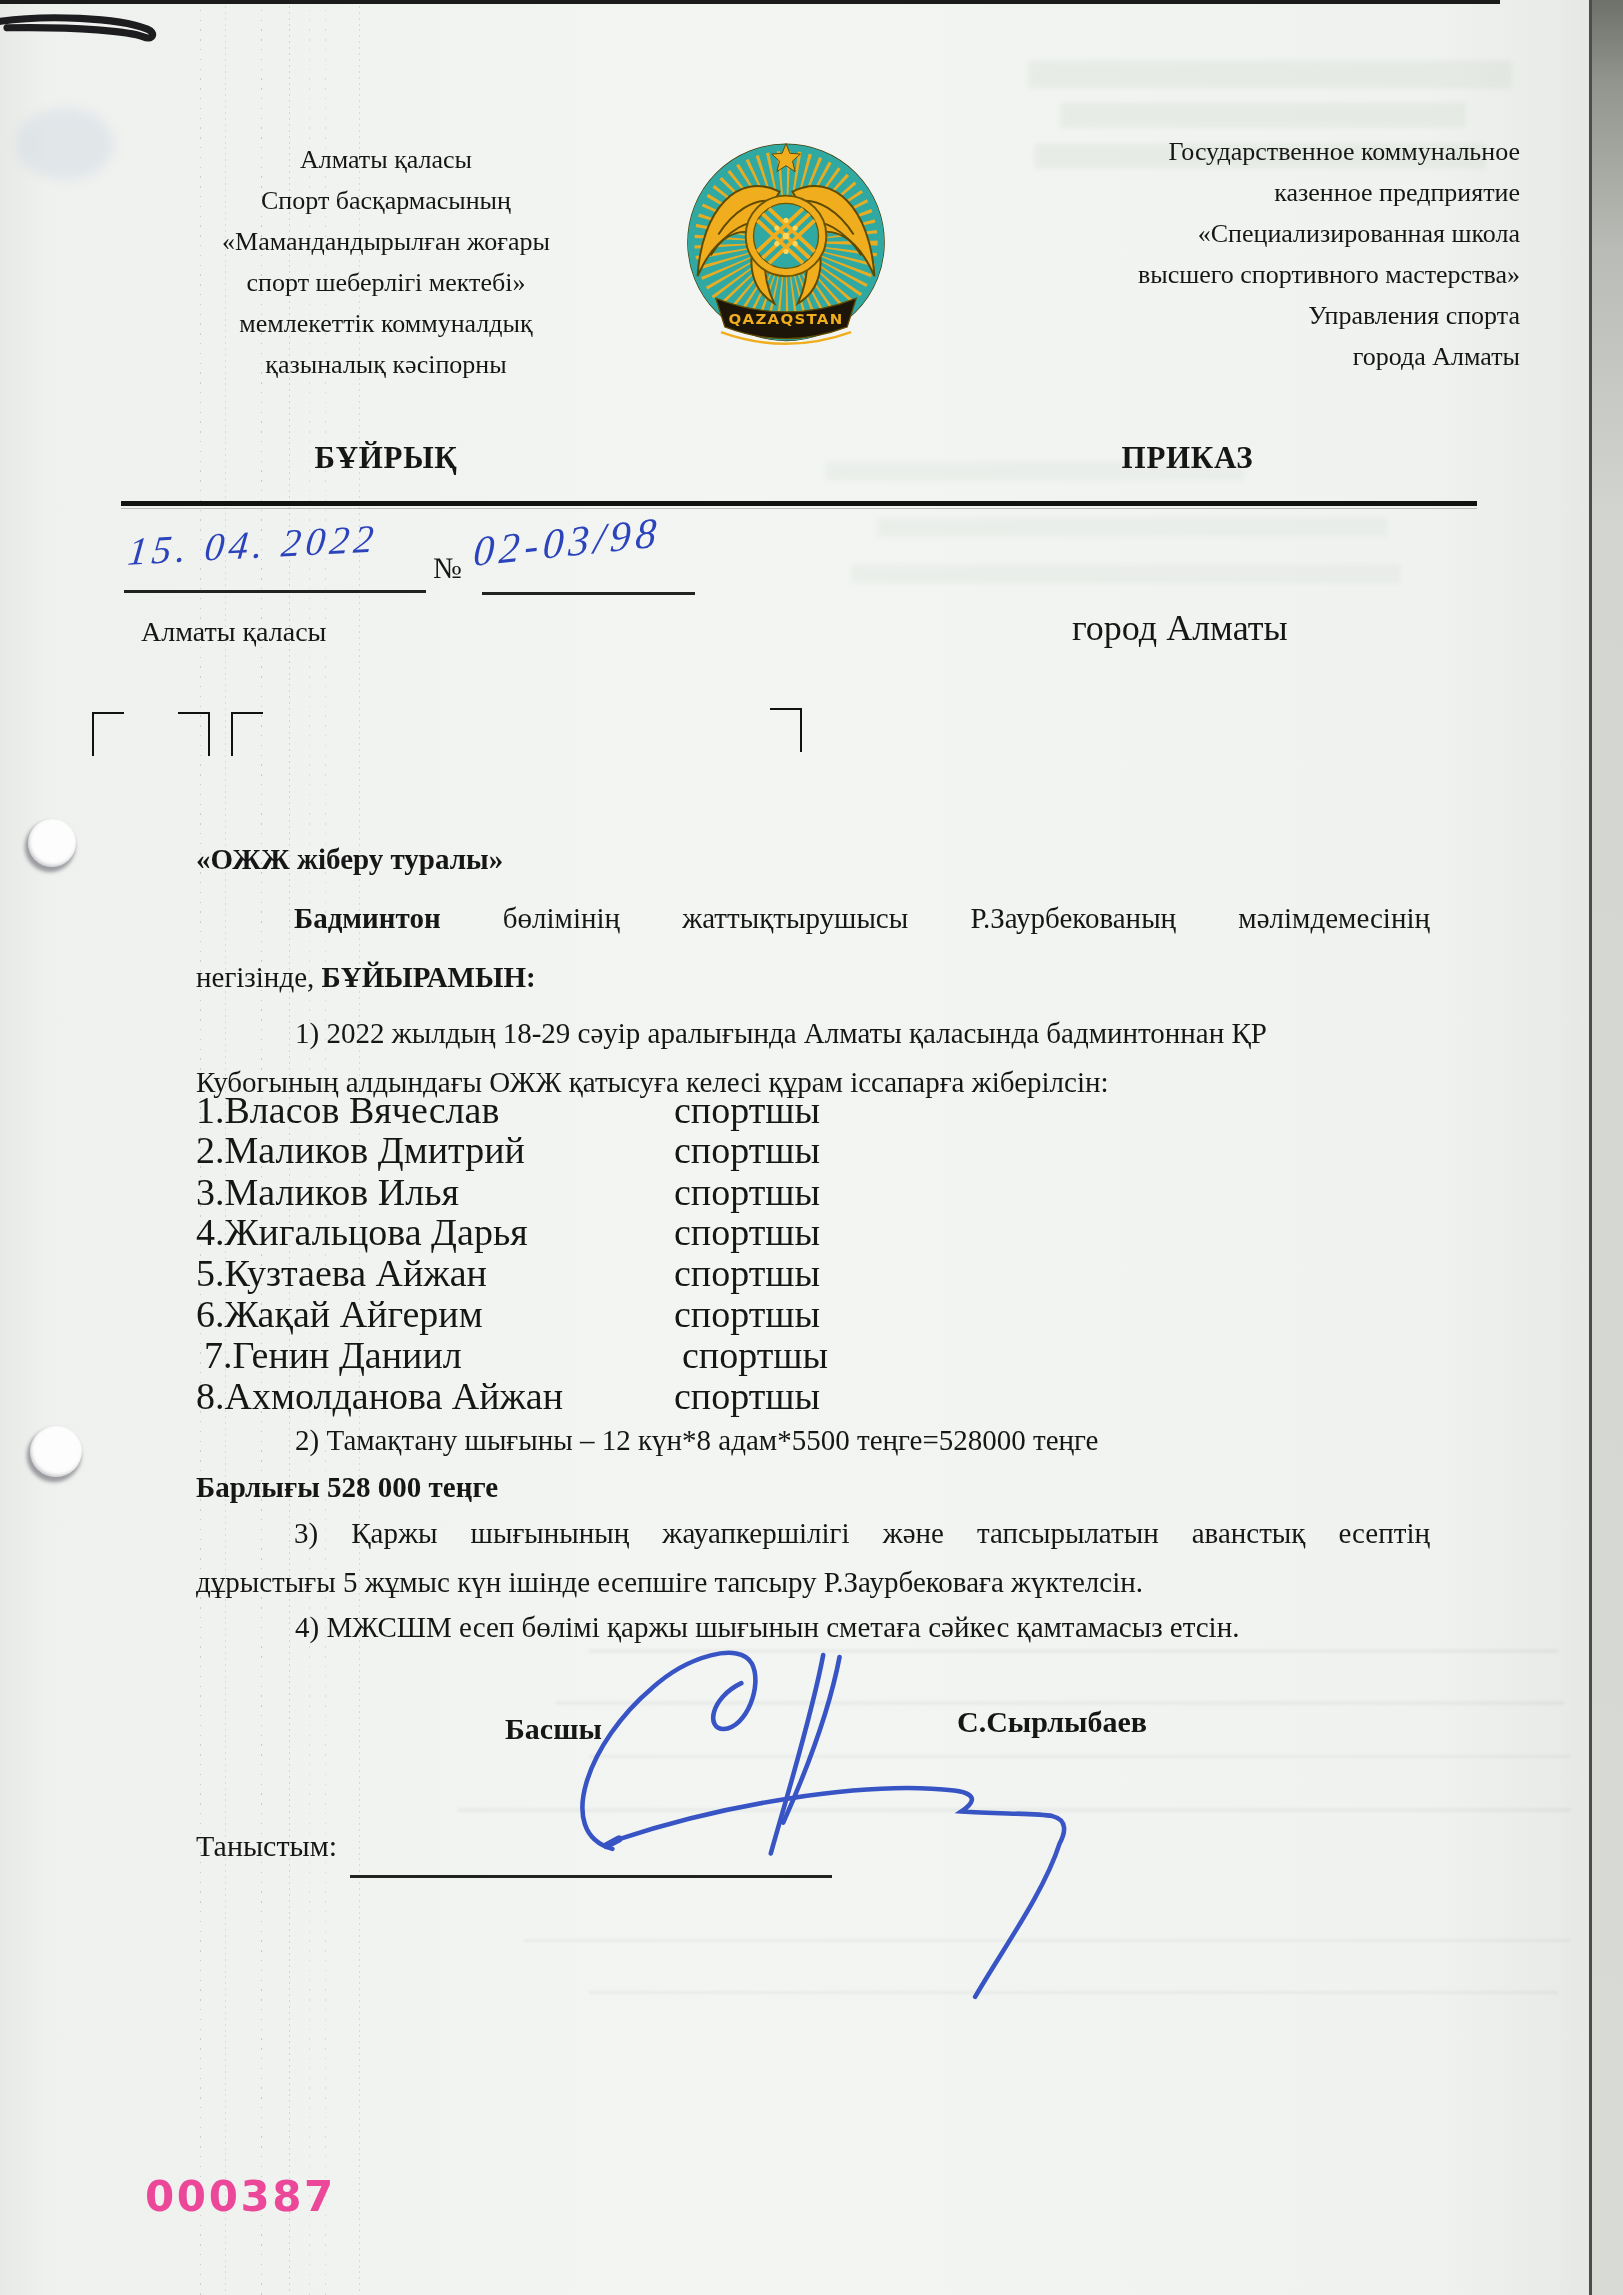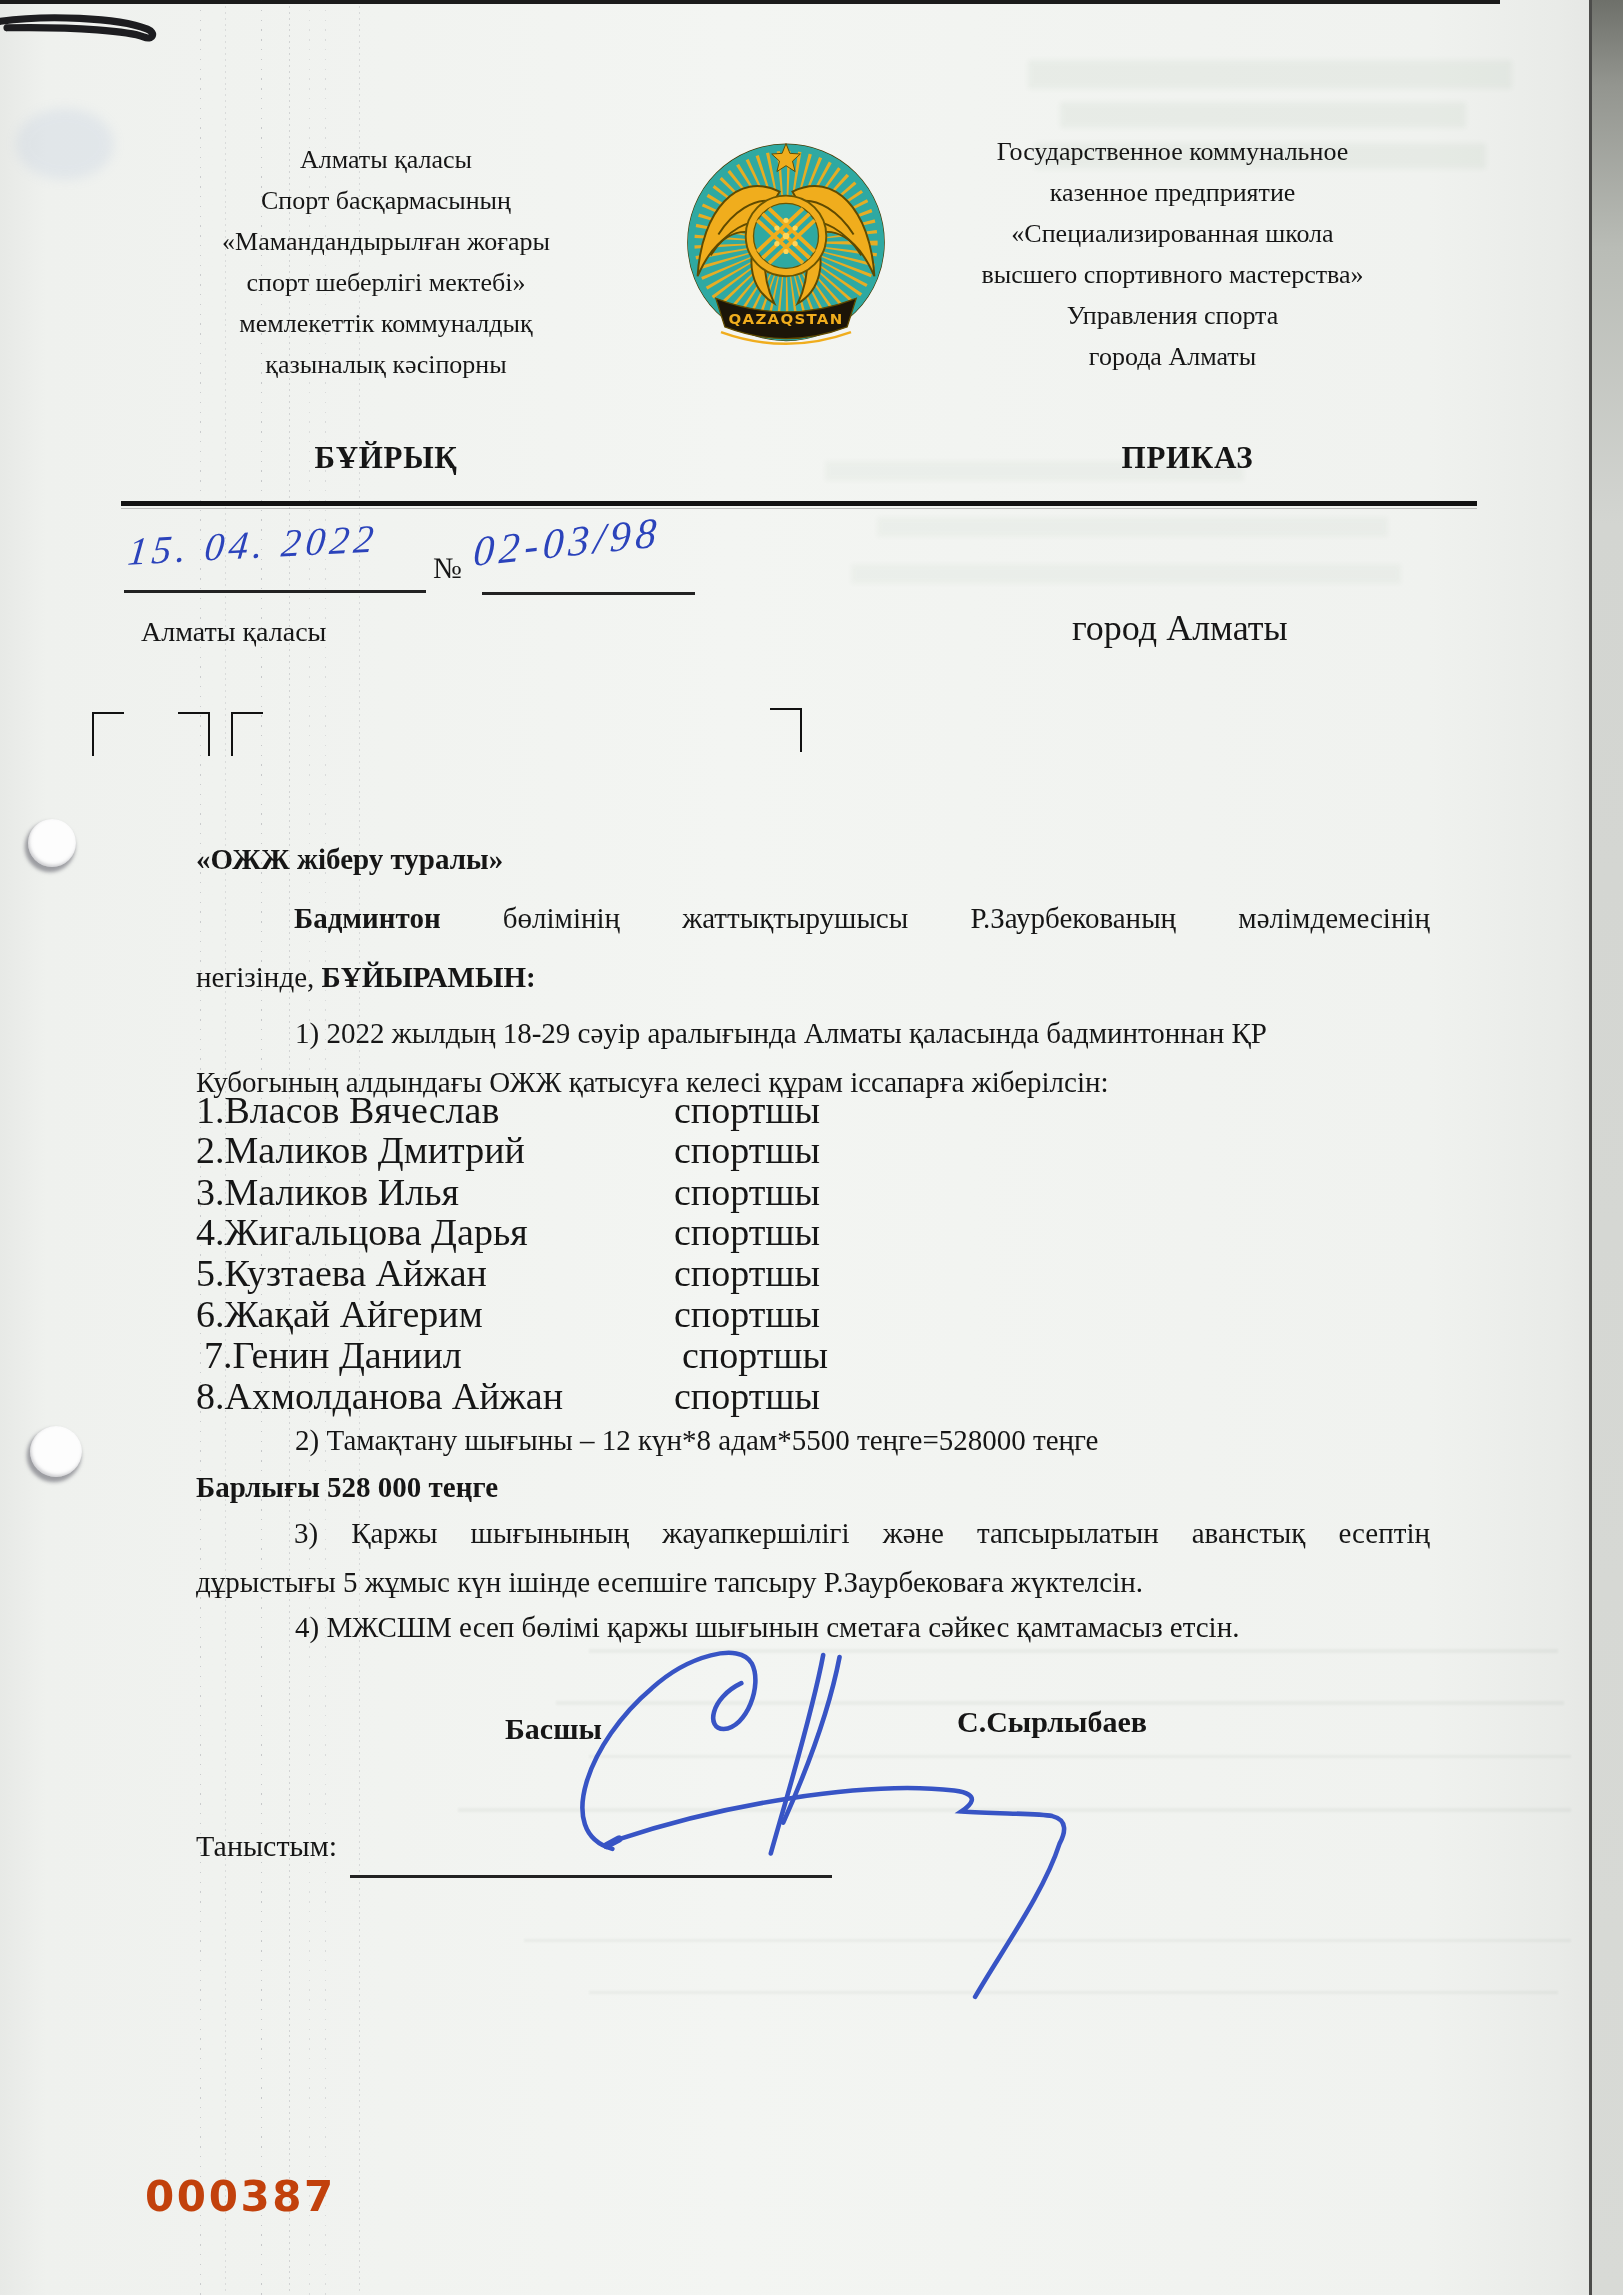--- a/index.html
+++ b/index.html
@@ -22,21 +22,21 @@
   .punch{position:absolute;border-radius:50%;background:#fdfdfd;
     box-shadow:-2px 3.9px 3.9px 1.3px rgba(90,90,100,.55), inset 1.3px -2px 3.3px rgba(120,120,130,.35);}
   .streak{position:absolute;top:0;width:1.3px;height:2295px;opacity:.3;
     background-image:repeating-linear-gradient(180deg,rgba(35,35,55,.6) 0 1.3px,transparent 1.3px 9.8px);}
   .streak.s2{background-image:repeating-linear-gradient(180deg,rgba(35,35,55,.5) 0 2px,transparent 2px 5.9px);}
   .bleed{position:absolute;background:#4f7a52;opacity:.055;filter:blur(2.6px);border-radius:2.6px;}
   .band{position:absolute;background:#3a4a3a;opacity:.05;filter:blur(1.3px);}
   .rolecol{position:absolute;left:478px;}
   .athlete-row{position:absolute;left:196px;white-space:nowrap;font-size:38px;}
   .footer-num{position:absolute;left:145px;top:2172px;font-family:"DejaVu Sans","Liberation Sans",sans-serif;
-    font-weight:bold;font-size:42px;letter-spacing:2.6px;color:#c2410c;}
+    font-weight:bold;font-size:42px;letter-spacing:2.6px;color:#ec4899;}
   .edgeband{position:absolute;right:0;top:0;width:33px;height:2295px;
     background:linear-gradient(180deg,#6e706a 0,#93958f 85px,#b9bcb6 249px,#d3d5d1 524px,#d8dad6 100%);}
   .edgeline{position:absolute;left:1589px;top:0;width:2.6px;height:2295px;background:#4c4c4a;}
   .topline{position:absolute;left:0;top:0;width:1500px;height:3.9px;background:#1b1b1b;}
   svg text{font-family:"DejaVu Sans","Liberation Sans",sans-serif;}
 </style>
 </head>
 <body>
 
 <div class="topline"></div>
@@ -111,21 +111,21 @@
       <circle cx="160" cy="176" r="4"></circle>
   </g>
 
   <path d="M160 10 l6 15 16 1 -12 11 4 16 -14 -9 -14 9 4 -16 -12 -11 16 -1 Z" fill="#f0ad1d" stroke="#5f4a00" stroke-width="1.5"></path>
 
   <path d="M52,248 Q160,290 268,248 L254,292 Q160,328 66,292 Z" fill="#1c1508" stroke="#5f4a00" stroke-width="2"></path>
   <path d="M60,300 Q160,336 260,300" fill="none" stroke="#f0ad1d" stroke-width="4"></path>
   <text x="160" y="288" text-anchor="middle" fill="#f0ad1d" font-size="23" font-weight="bold" letter-spacing="2">QAZAQSTAN</text>
 </svg>
 
-<div class="hdr" style="left:888px;top:131px;width:569px;">
+<div class="hdr" style="left:951px;top:131px;width:569px;text-align:right;">
   <div>Государственное коммунальное</div>
   <div>казенное предприятие</div>
   <div>«Специализированная школа</div>
   <div>высшего спортивного мастерства»</div>
   <div>Управления спорта</div>
   <div>города Алматы</div>
 </div>
 
 <div class="title" style="left:124px;top:440px;width:524px;">БҰЙРЫҚ</div>
 <div class="title" style="left:916px;top:440px;width:543px;">ПРИКАЗ</div>

